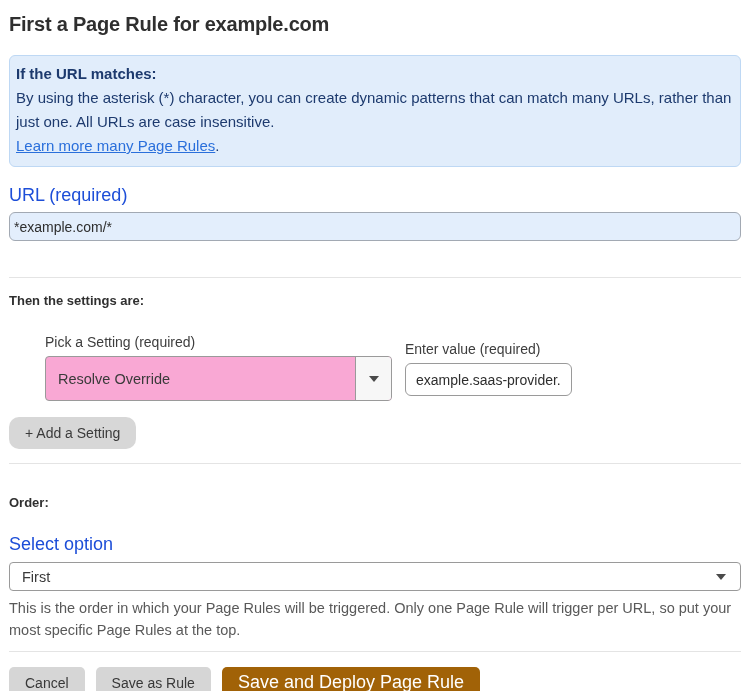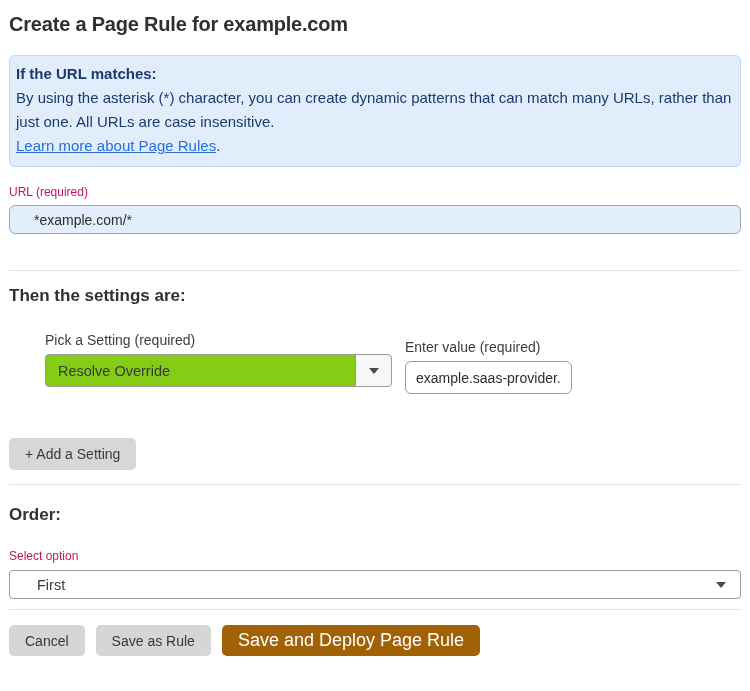--- a/index.html
+++ b/index.html
@@ -34,67 +34,67 @@
     color: #1d3a6e;
   }
   .info-box .info-heading { font-weight: 700; }
   .info-box a.info-link {
     color: #2a6fdb;
     text-decoration: underline;
     cursor: pointer;
   }
   .field-label {
     margin-top: 18px;
-    font-size: 12px;
-    color: #be185d;
+    font-size: 18px;
+    color: #1d4ed8;
   }
   .url-input {
     margin-top: 6px;
     width: 100%;
     height: 29px;
     background: #e3eefc;
     border: 1px solid #a2a9b3;
     border-radius: 6px;
-    padding: 0 24px;
+    padding: 0 4px;
     font-size: 14px;
     color: #2e2e2e;
     font-family: "Liberation Sans", sans-serif;
     outline: none;
   }
   hr.divider {
     border: none;
     border-top: 1px solid #e4e4e4;
     height: 0;
     width: 100%;
   }
   .hr1 { margin-top: 36px; }
   .hr2 { margin-top: 14px; }
   .hr3 { margin-top: 10px; }
   .section-heading {
-    font-size: 17px;
+    font-size: 13px;
     font-weight: 700;
     color: #303030;
   }
   .h-settings { margin-top: 15px; }
-  .h-order { margin-top: 20px; }
+  .h-order { margin-top: 31px; }
   .settings-row {
     margin-top: 26px;
     display: flex;
     align-items: flex-start;
     margin-left: 36px;
   }
   .settings-col-left { width: 347px; }
   .settings-col-right { margin-left: 13px; margin-top: 7px; }
   .col-label { font-size: 14px; color: #3d3d3d; }
   .select-box {
     margin-top: 6px;
-    height: 33px;
+    height: 45px;
     border: 1px solid #9a9a9a;
     border-radius: 4px;
-    background: #84cc16;
+    background: #f9a8d4;
     display: flex;
     align-items: stretch;
     cursor: pointer;
     overflow: hidden;
   }
   .select-box .select-value {
     flex: 1;
     display: flex;
     align-items: center;
     padding-left: 12px;
@@ -125,43 +125,43 @@
     border: 1px solid #9a9a9a;
     border-radius: 6px;
     padding: 0 10px;
     font-size: 14px;
     color: #2e2e2e;
     background: #ffffff;
     font-family: "Liberation Sans", sans-serif;
     outline: none;
   }
   .add-setting-btn {
-    margin-top: 44px;
+    margin-top: 16px;
     align-self: flex-start;
     background: #d7d7d7;
     border: none;
-    border-radius: 5px;
+    border-radius: 10px;
     padding: 8px 16px;
     font-size: 14px;
     color: #3a3a3a;
     font-family: "Liberation Sans", sans-serif;
     cursor: pointer;
     text-align: center;
   }
   .order-label { margin-top: 24px; }
   .order-select {
     margin-top: 7px;
     height: 29px;
     border: 1px solid #9a9a9a;
     border-radius: 4px;
     background: #ffffff;
     display: flex;
     align-items: center;
     justify-content: space-between;
-    padding: 0 14px 0 27px;
+    padding: 0 14px 0 12px;
     font-size: 14.5px;
     color: #3a3a3a;
     cursor: pointer;
   }
   .help-text {
     margin-top: 6px;
     font-size: 14.5px;
     line-height: 22px;
     color: #595959;
   }
@@ -181,26 +181,26 @@
     cursor: pointer;
   }
   .btn-gray { background: #d6d6d6; color: #383838; }
   .btn-blue { background: #a16207; color: #ffffff; font-size: 18px; }
 </style>
 </head>
 <body>
 
 <div class="page">
 
-  <h1 class="page-title">Create a Page Rule for example.com</h1>
+  <h1 class="page-title">First a Page Rule for example.com</h1>
 
   <div class="info-box">
     <div class="info-heading">If the URL matches:</div>
     <div class="info-body">By using the asterisk (*) character, you can create dynamic patterns that can match many URLs, rather than just one. All URLs are case insensitive.</div>
-    <div><a class="info-link">Learn more about Page Rules</a><span>.</span></div>
+    <div><a class="info-link">Learn more many Page Rules</a><span>.</span></div>
   </div>
 
   <div class="field-label">URL (required)</div>
   <input class="url-input" type="text" value="*example.com/*" style="">
 
   <hr class="divider hr1">
 
   <div class="section-heading h-settings">Then the settings are:</div>
 
   <div class="settings-row">
@@ -223,20 +223,21 @@
 
   <hr class="divider hr2">
 
   <div class="section-heading h-order">Order:</div>
 
   <div class="field-label order-label">Select option</div>
   <div class="order-select">
     <span>First</span>
     <span class="caret"></span>
   </div>
+  <div class="help-text">This is the order in which your Page Rules will be triggered. Only one Page Rule will trigger per URL, so put your most specific Page Rules at the top.</div>
 
   <hr class="divider hr3">
 
   <div class="actions-row">
     <button class="btn btn-gray">Cancel</button>
     <button class="btn btn-gray">Save as Rule</button>
     <button class="btn btn-blue">Save and Deploy Page Rule</button>
   </div>
 
 </div>

